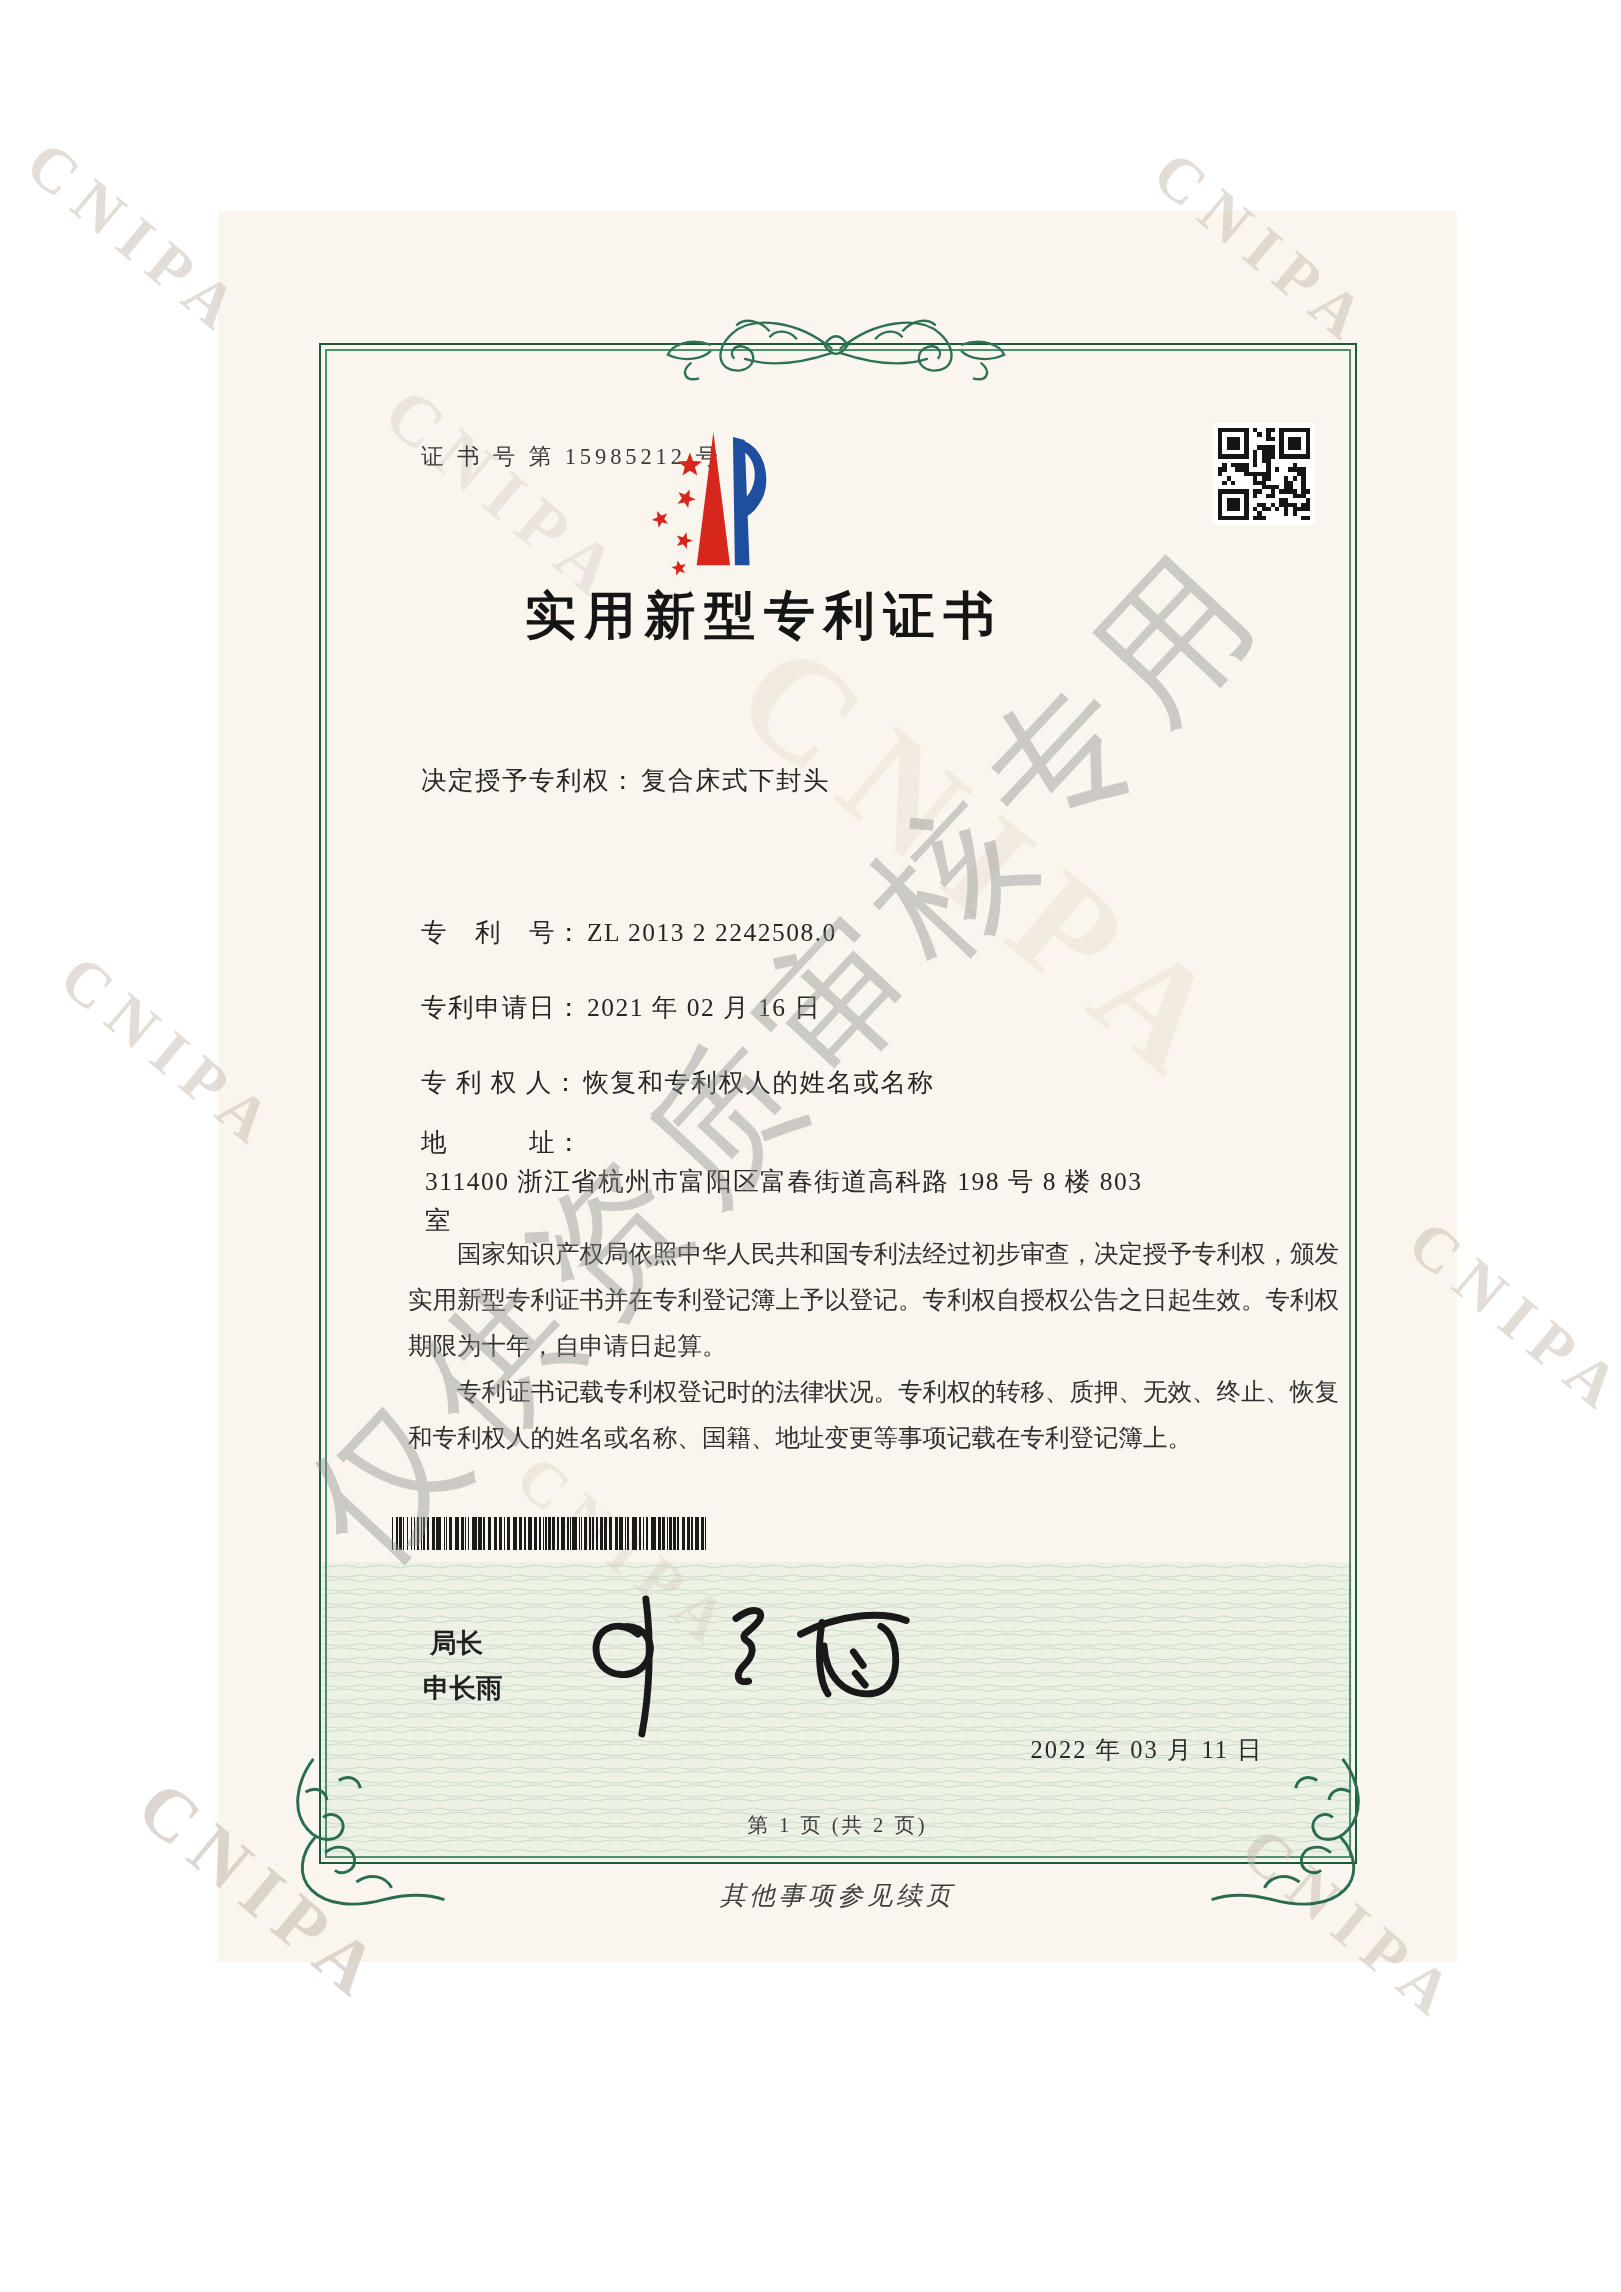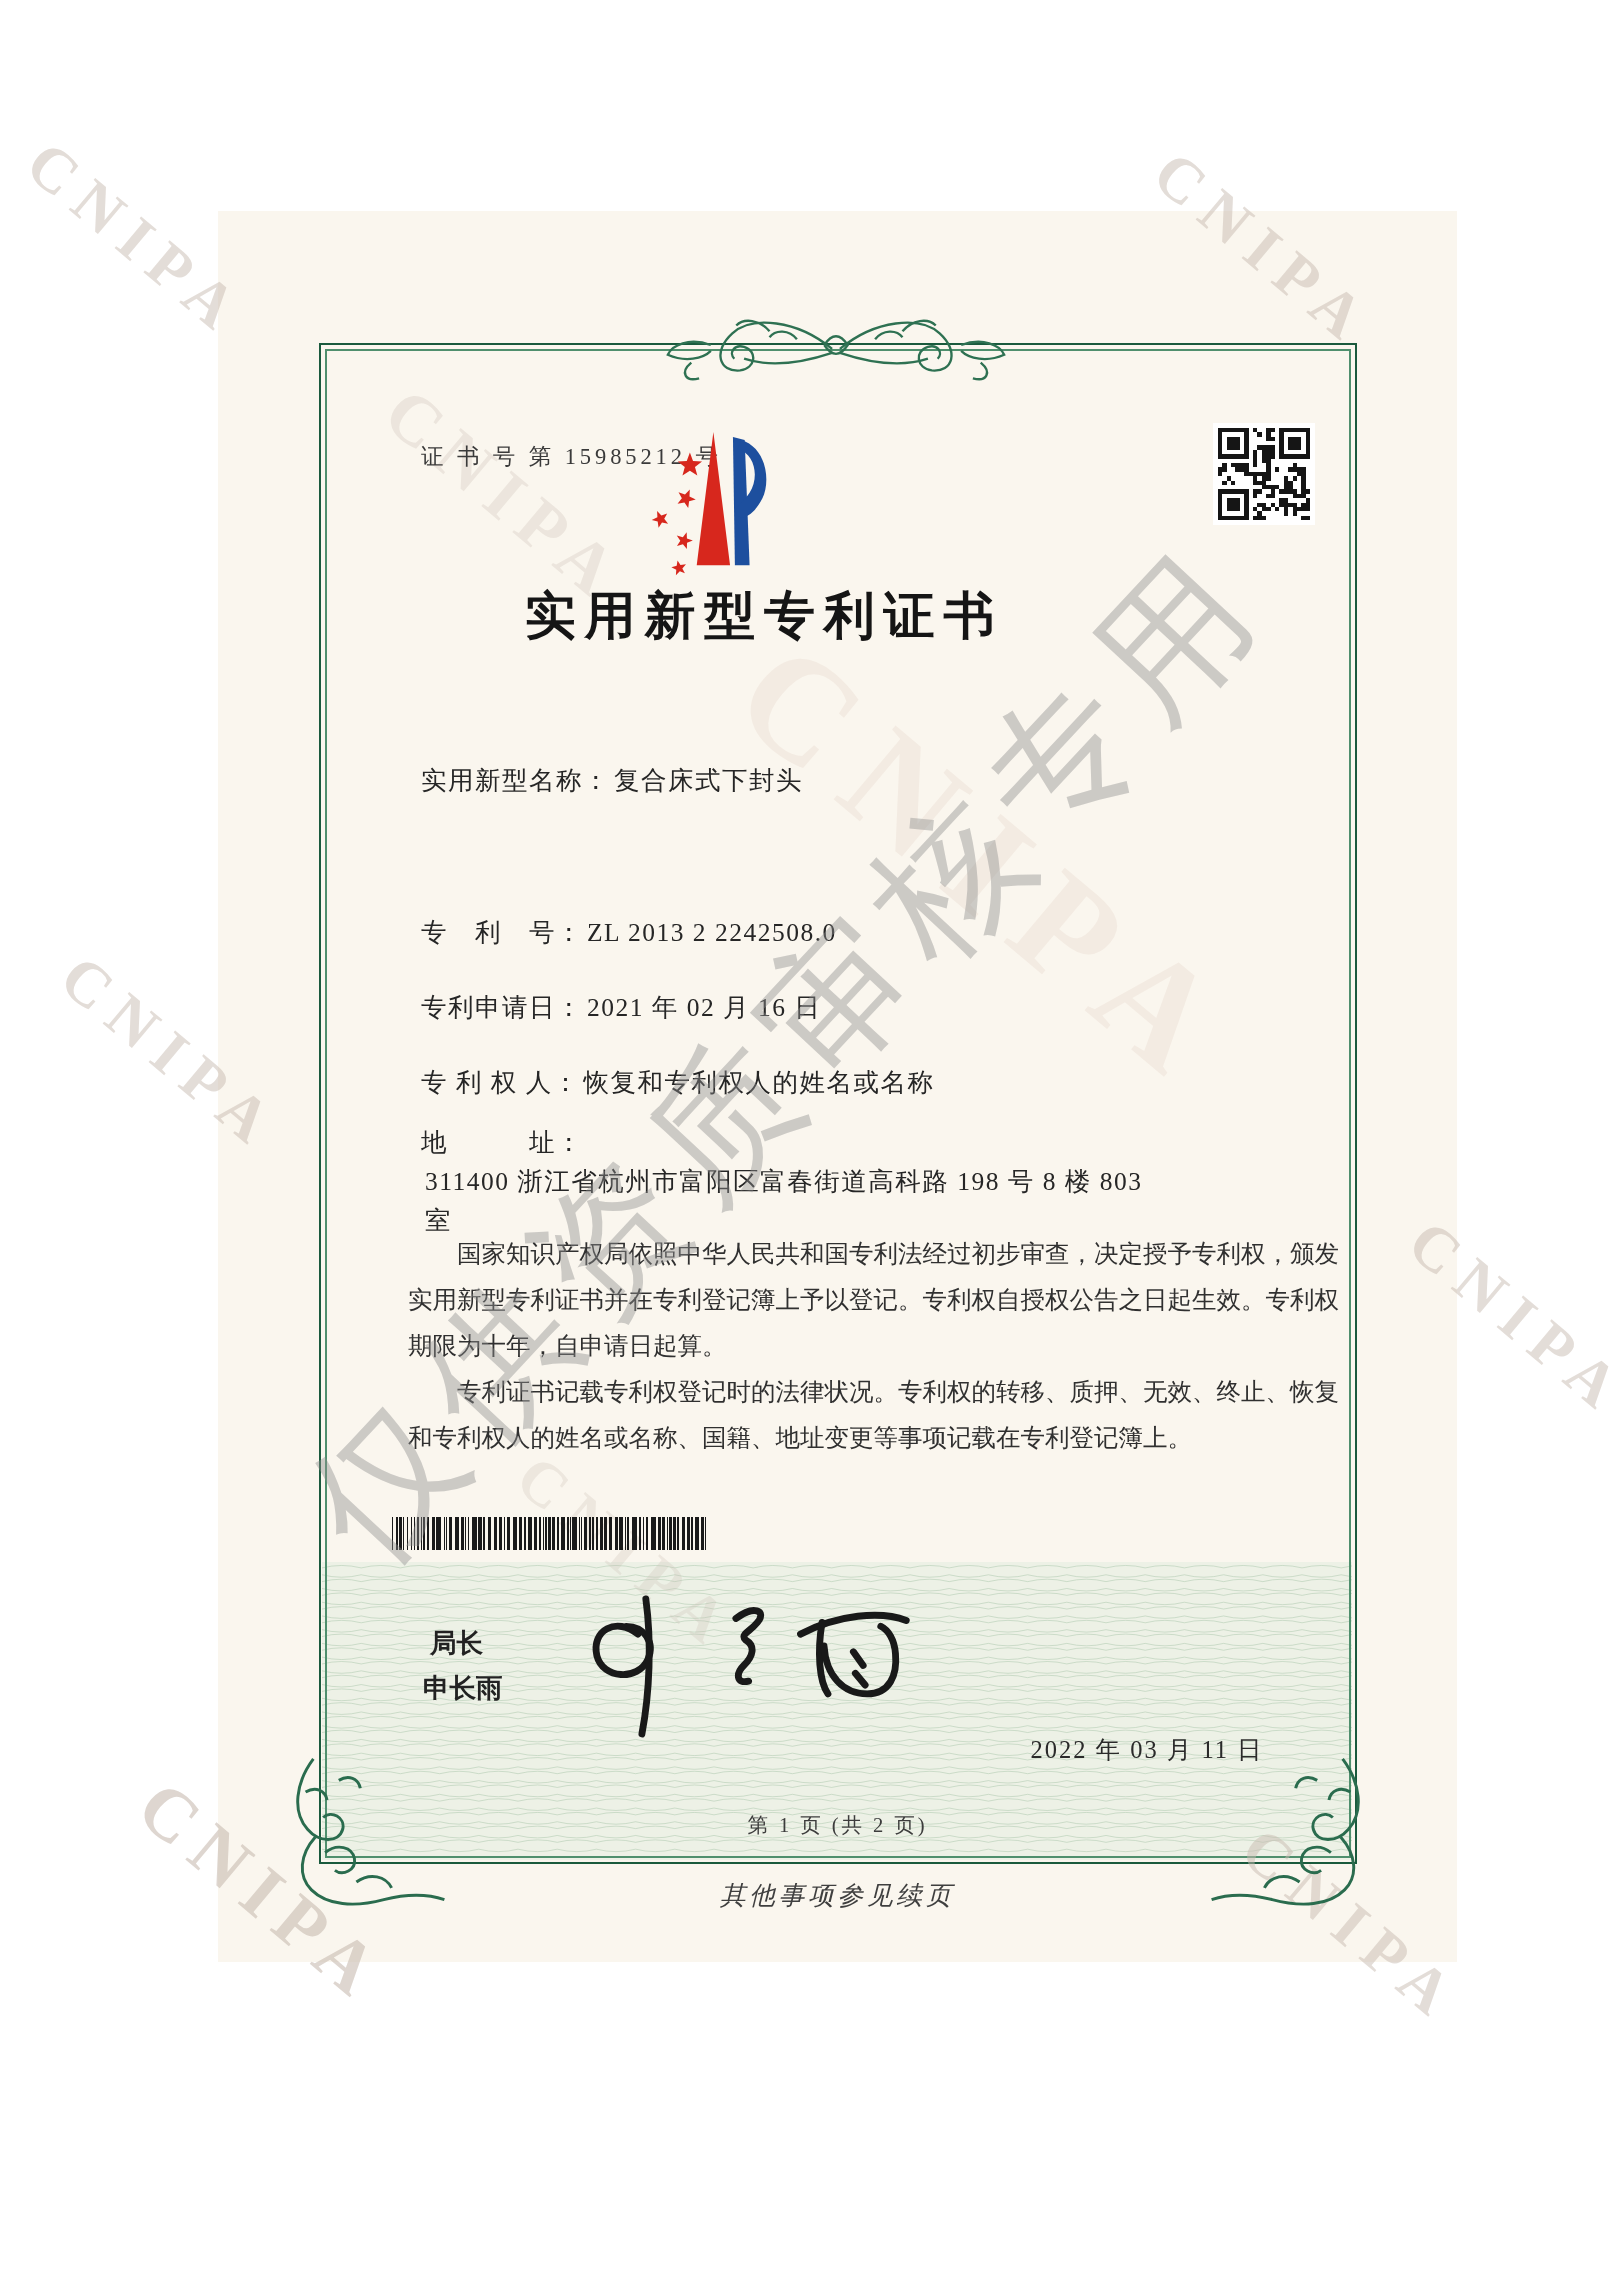--- a/index.html
+++ b/index.html
@@ -658,21 +658,21 @@
         <div class="qc"></div>
         <div class="qc"></div>
         <div class="qc on"></div>
         <div class="qc on"></div>
       </div>
     </div>
 
   <div id="page-title">实用新型专利证书</div>
 
   <div class="field-row" id="row-name">
-    <span class="field-label">实用新型名称：</span>
+    <span class="field-label">决定授予专利权：</span>
     <span class="field-value">复合床式下封头</span>
   </div>
   <div class="field-row" id="row-patno">
     <span class="field-label">专　利　号：</span>
     <span class="field-value">ZL 2013 2 2242508.0</span>
   </div>
   <div class="field-row" id="row-appdate">
     <span class="field-label">专利申请日：</span>
     <span class="field-value">2021 年 02 月 16 日</span>
   </div>

